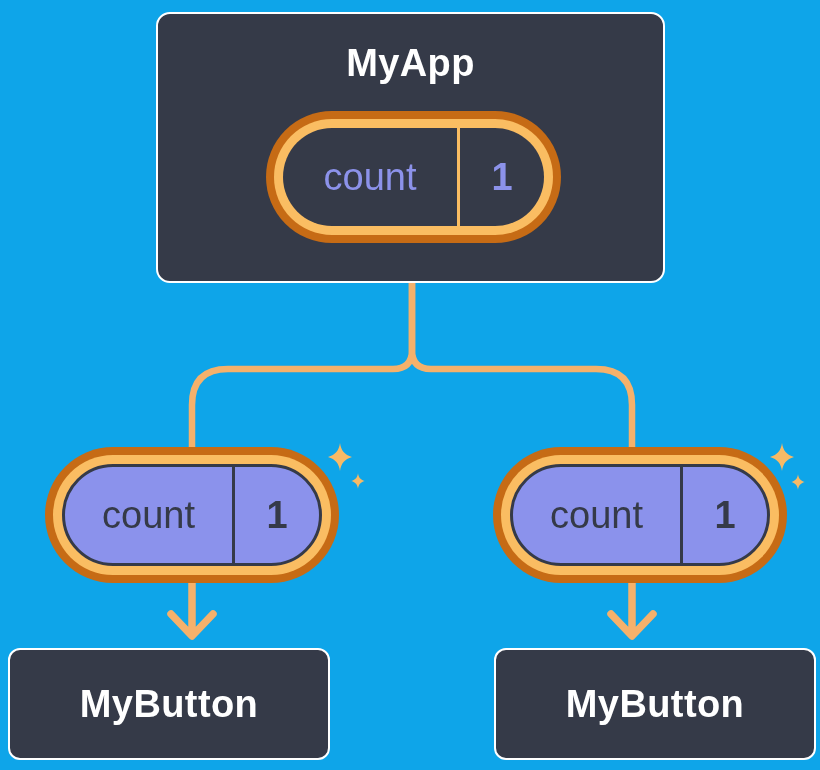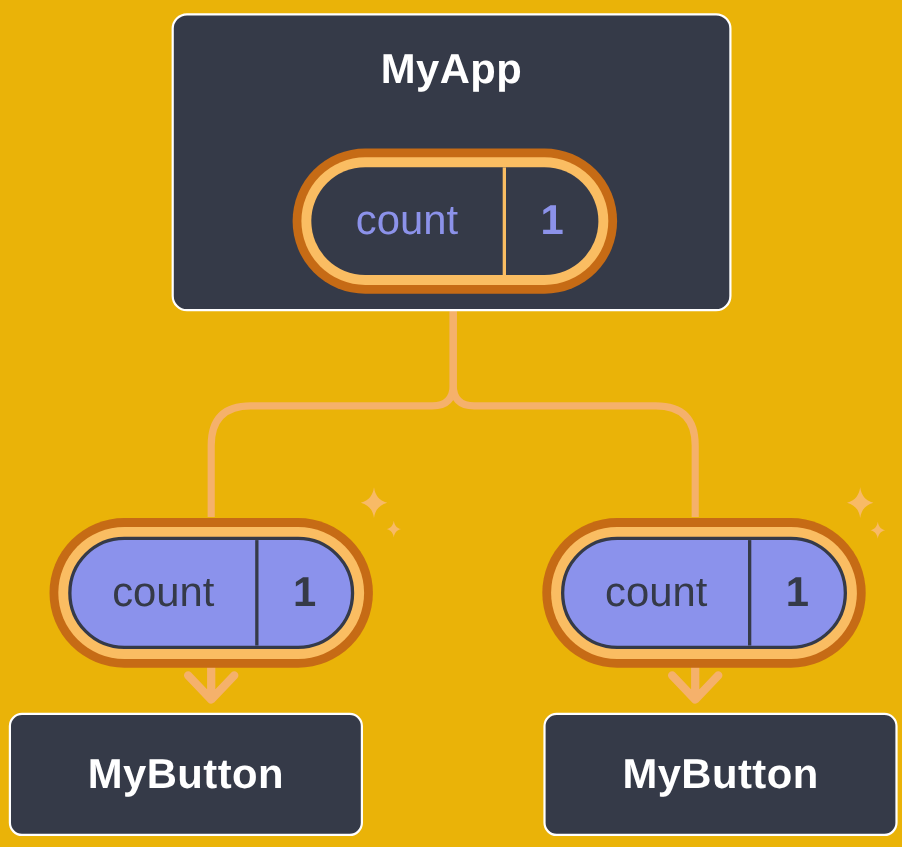--- a/index.html
+++ b/index.html
@@ -1,19 +1,19 @@
 <!DOCTYPE html>
 <html><head>
 <meta charset="utf-8">
 <style>
   html,body{margin:0;padding:0;}
   .canvas{
     position:relative;
     width:820px;height:770px;
-    background:#eab308;
+    background:#0ea5e9;
     overflow:hidden;
     font-family:"Liberation Sans", sans-serif;
   }
   .connector-layer{position:absolute;left:0;top:0;z-index:0;}
   .card{
     position:absolute;
     background:#353A48;
     border:2.5px solid #FFFFFF;
     box-sizing:border-box;
     z-index:1;
@@ -32,21 +32,20 @@
   .card-button.left{left:8px;}
   .card-button.right{left:494px;}
   .pill{
     position:absolute;
     border-radius:999px;
     box-shadow:0 0 0 9px #FABD62, 0 0 0 17px #C66B15;
     display:flex;align-items:stretch;
     box-sizing:border-box;
     z-index:2;
     overflow:hidden;
-    margin-top:24px;
   }
   .pill-state{
     left:125px;top:114px;width:261px;height:98px;
     background:#353A48;
   }
   .pill-state .pill-name{
     flex:0 0 174px;border-right:3px solid #FABD62;
     display:flex;align-items:center;justify-content:center;
     color:#8C92EA;font-size:38px;font-weight:400;
   }

